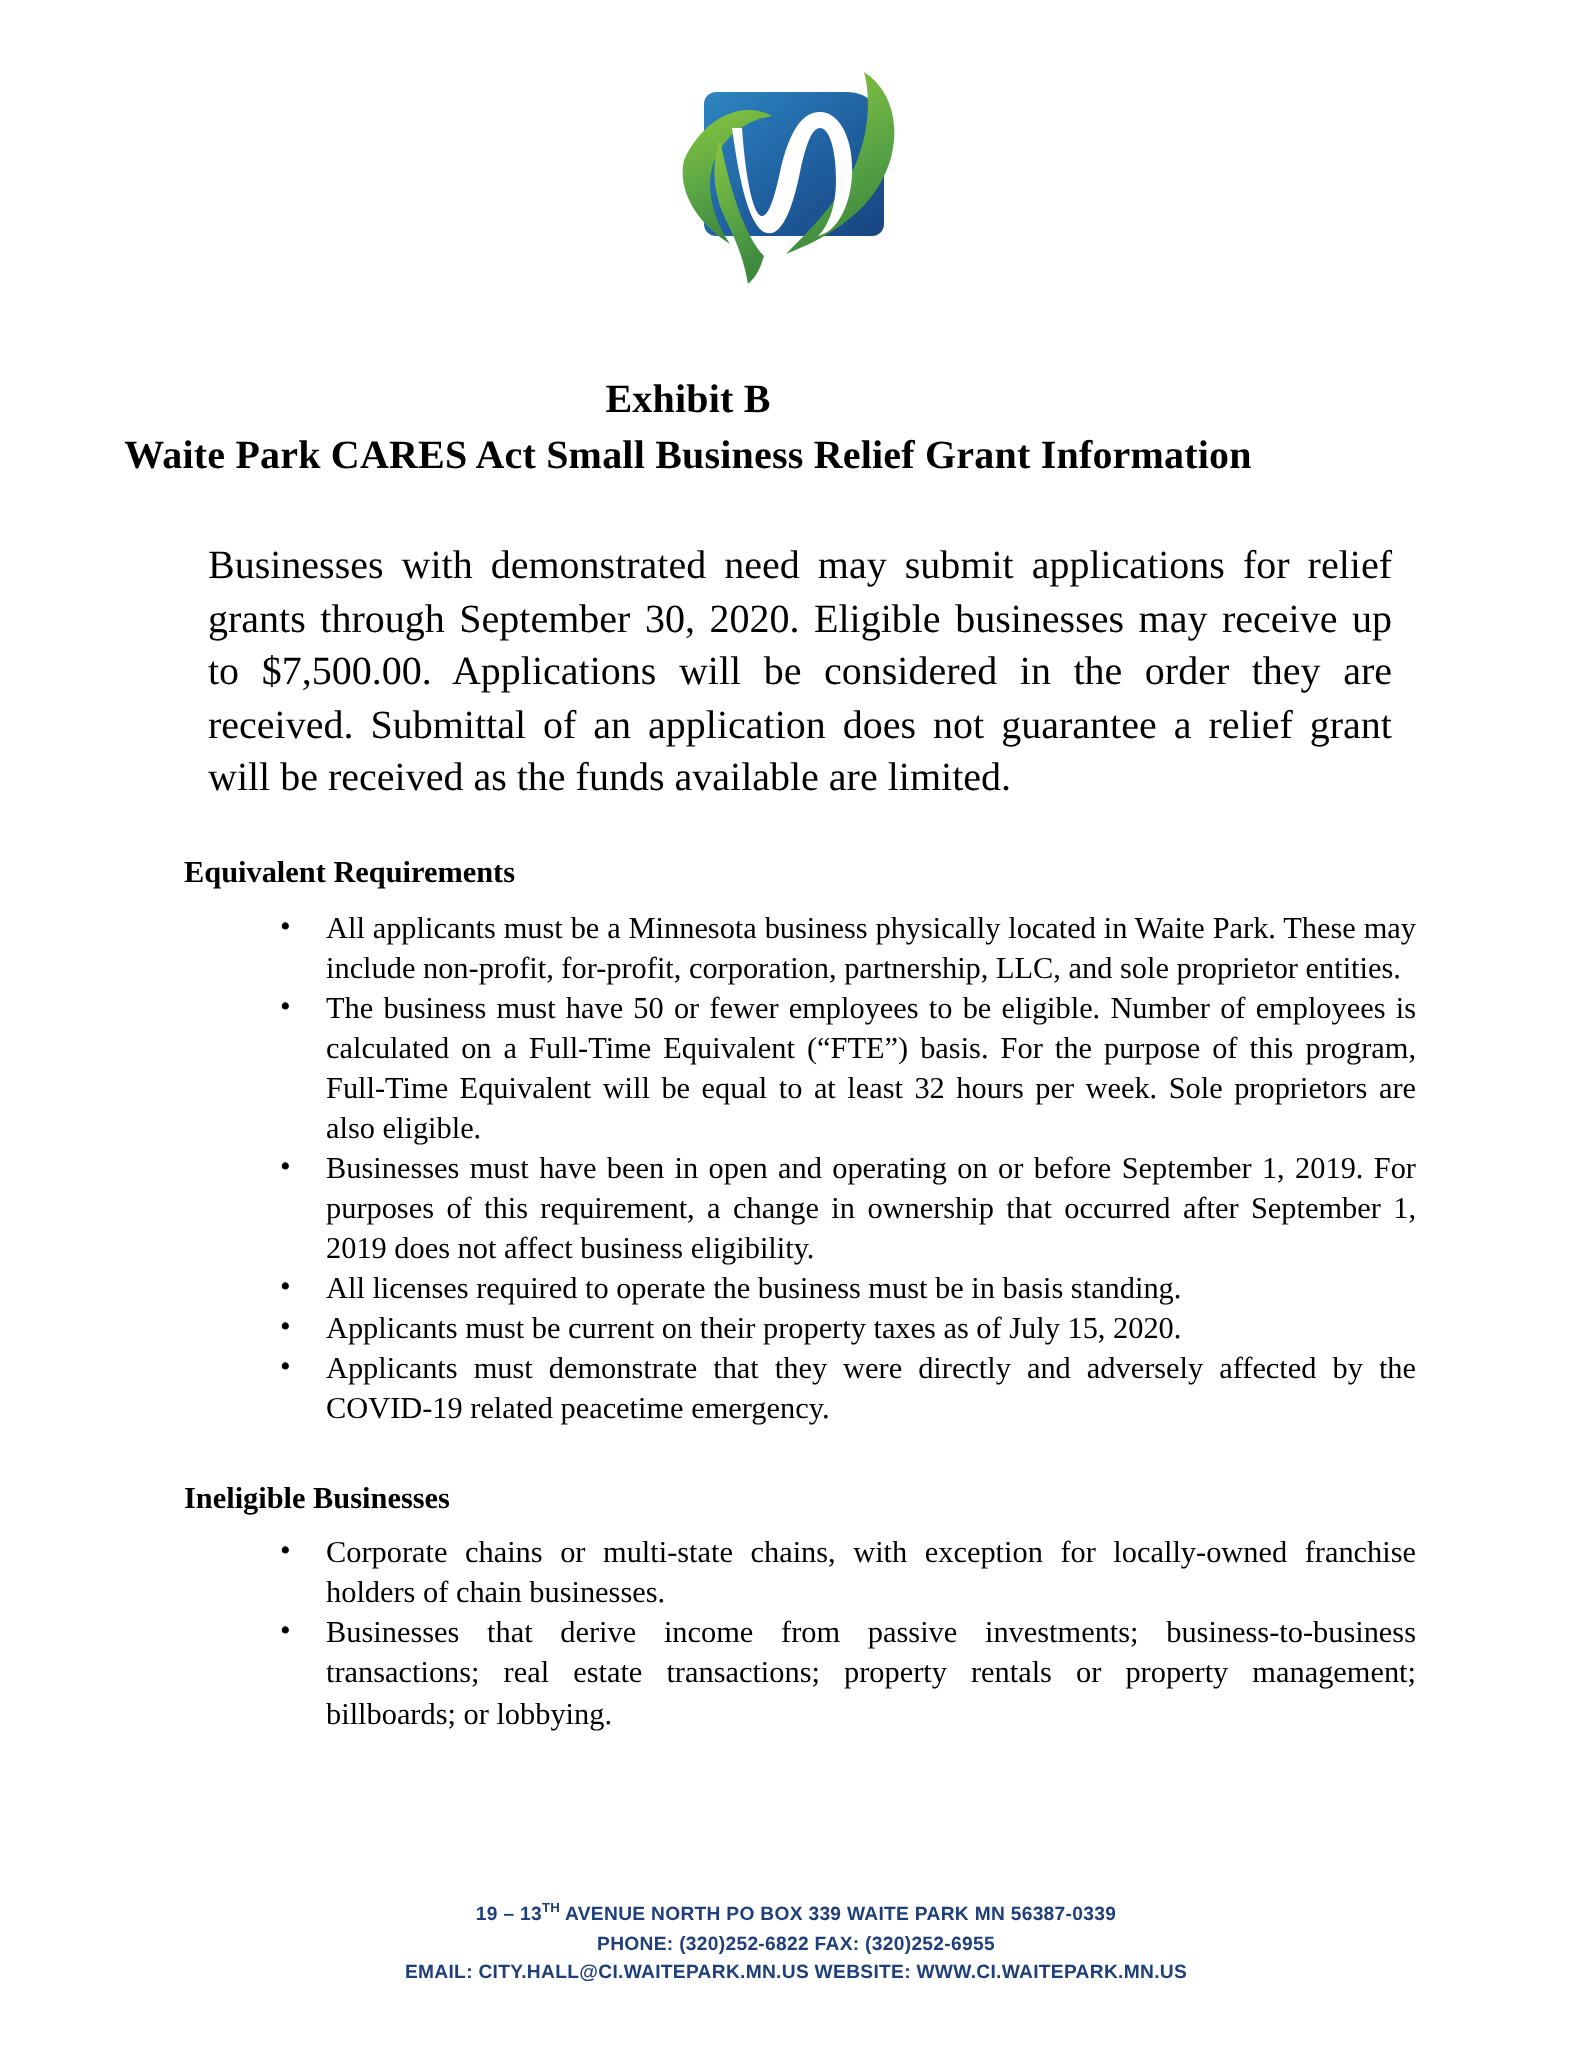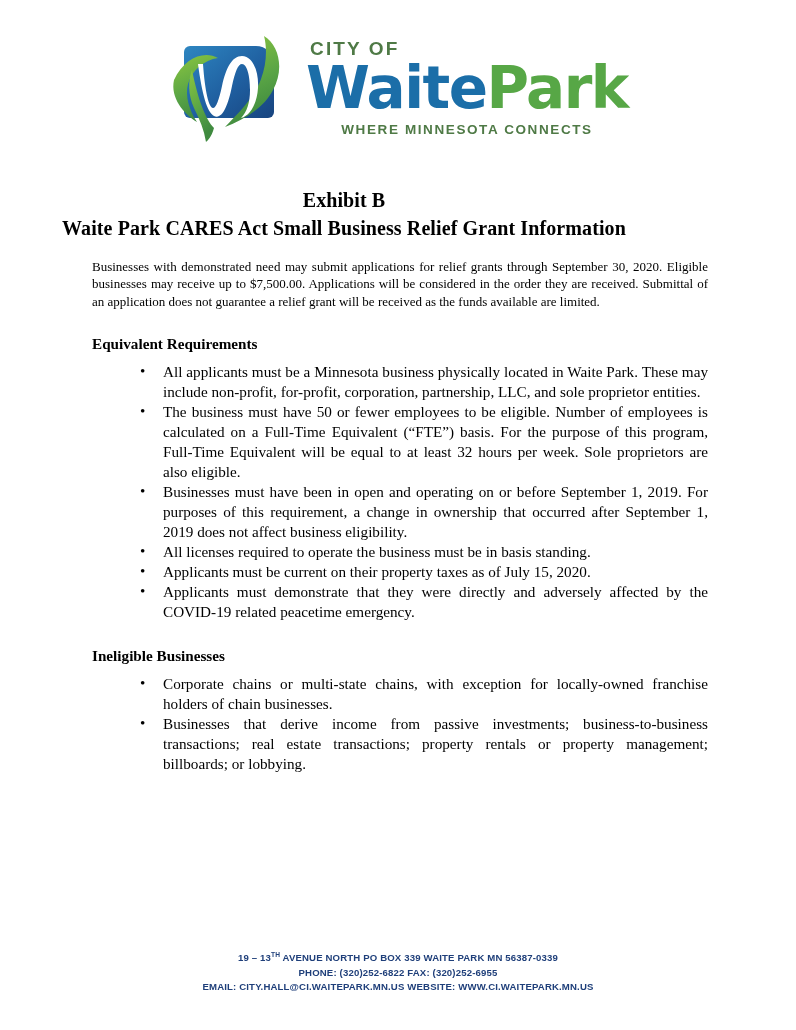--- a/index.html
+++ b/index.html
@@ -97,22 +97,22 @@
   }
 
   
   .body-area {
     position: absolute;
     left: 92px;
     top: 258px;
     width: 616px;
   }
   p.intro {
-    margin: 0;
-    font-size: 13px;
+    margin: 12px;
+    font-size: 20px;
     line-height: 1.33;
     text-align: justify;
     text-justify: inter-word;
   }
   h2.section-head {
     margin: 24px 0 0 0;
     font-size: 15.2px;
     font-weight: bold;
     line-height: 1.3;
   }
@@ -191,25 +191,20 @@
 
         <path d="M96 6 c16 10 20 34 9 54 c-10 19 -30 30 -48 37 c16 -16 30 -31 36 -48 c6 -16 6 -32 3 -43 Z" fill="url(#gGreen)"></path>
         <path d="M6 50 c10 -22 30 -30 44 -22 c-14 2 -26 12 -30 26 c-3 12 1 26 9 38 c-13 -8 -27 -24 -23 -42 Z" fill="url(#gGreen)"></path>
 
         <path d="M30 34 c4 30 9 48 16 52 c8 4 14 -10 18 -30 c3 -14 6 -22 10 -22 c5 0 8 12 8 26 c0 12 -3 22 -9 28
                  c9 -2 16 -14 17 -30 c1 -18 -6 -32 -16 -32 c-10 0 -16 12 -20 30 c-3 14 -6 22 -9 22 c-4 0 -8 -16 -10 -44 Z" fill="#ffffff"></path>
 
         <path d="M24 40 c6 30 14 50 22 58 c-3 10 -6 12 -8 14 c-2 -12 -6 -22 -12 -34 c-6 -13 -6 -28 -2 -38 Z" fill="url(#gGreen)"></path>
       </svg>
 
-      <div class="wordmark">
-        <div class="wm-cityof">City Of</div>
-        <div class="wm-main"><span class="wm-waite">Waite</span><span class="wm-park">Park</span></div>
-        <div class="wm-tag">Where Minnesota Connects</div>
-      </div>
 
     </div>
   </div>
 
   <div class="doc-titles">
     <div class="doc-title-line">Exhibit B</div>
     <div class="doc-title-line">Waite Park CARES Act Small Business Relief Grant Information</div>
   </div>
 
   <div class="body-area">

